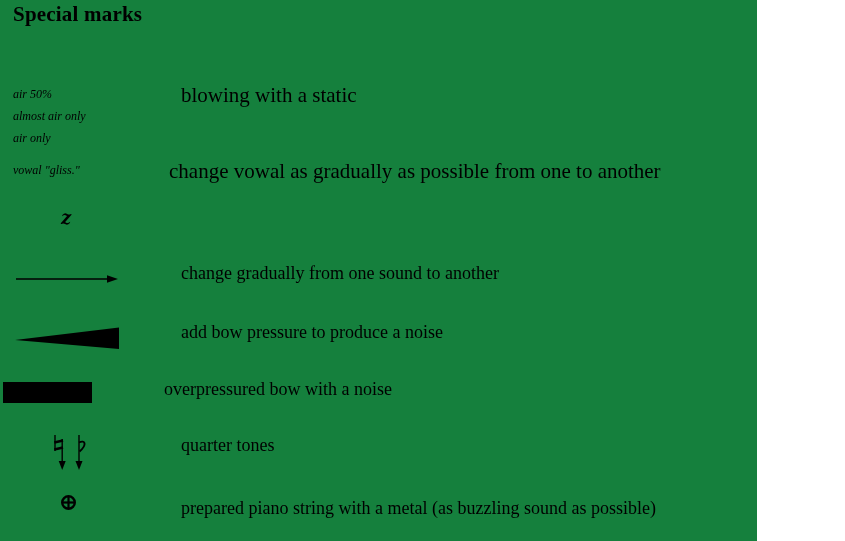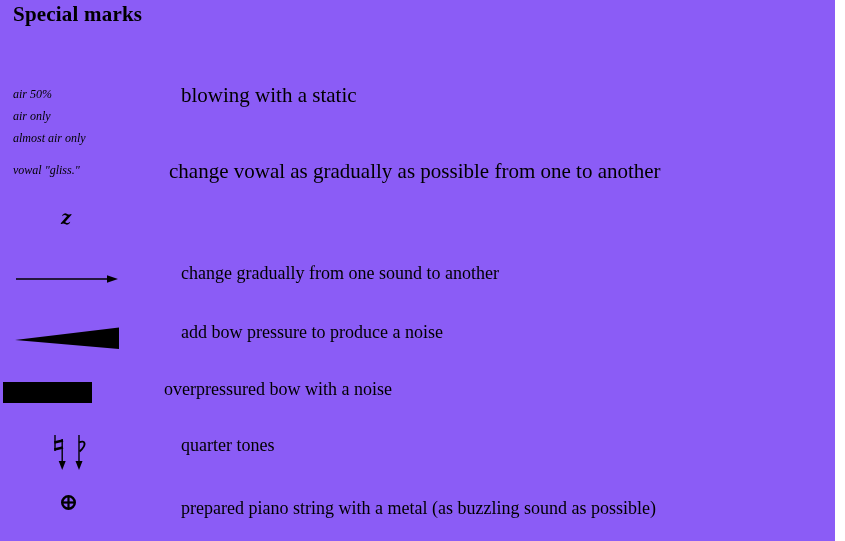--- a/index.html
+++ b/index.html
@@ -2,23 +2,23 @@
 <html><head>
 <meta charset="utf-8">
 <style>
   html, body {
     margin: 0;
     padding: 0;
     background: #ffffff;
   }
   .page {
     position: relative;
-    width: 835px;
+    width: 757px;
     height: 541px;
-    background: #8b5cf6;
+    background: #15803d;
     color: #000000;
     font-family: "Liberation Serif", serif;
     overflow: hidden;
     text-decoration: underline;
   }
   .abs { position: absolute; }
   .title {
     font-weight: bold;
     font-size: 21px;
     margin: 0;
@@ -51,22 +51,22 @@
 </style>
 </head>
 <body>
 
 <div class="page">
 
   <h1 class="title abs" style="left:13px; top:2px;">Special marks</h1>
 
   <div class="mark-text abs" style="left:13px; top:83px;">
     <div>air 50%</div>
+    <div>almost air only</div>
     <div>air only</div>
-    <div>almost air only</div>
   </div>
   <div class="desc f1 abs" style="left:181px; top:83px;">blowing with a static</div>
 
   <div class="mark-text abs" style="left:13px; top:159px;">
     <div>vowal "gliss."</div>
   </div>
   <div class="desc f1 abs" style="left:169px; top:159px;">change vowal as gradually as possible from one to another</div>
 
   <div class="tremolo-z abs" style="left:61px; top:209px;">z</div>
 

